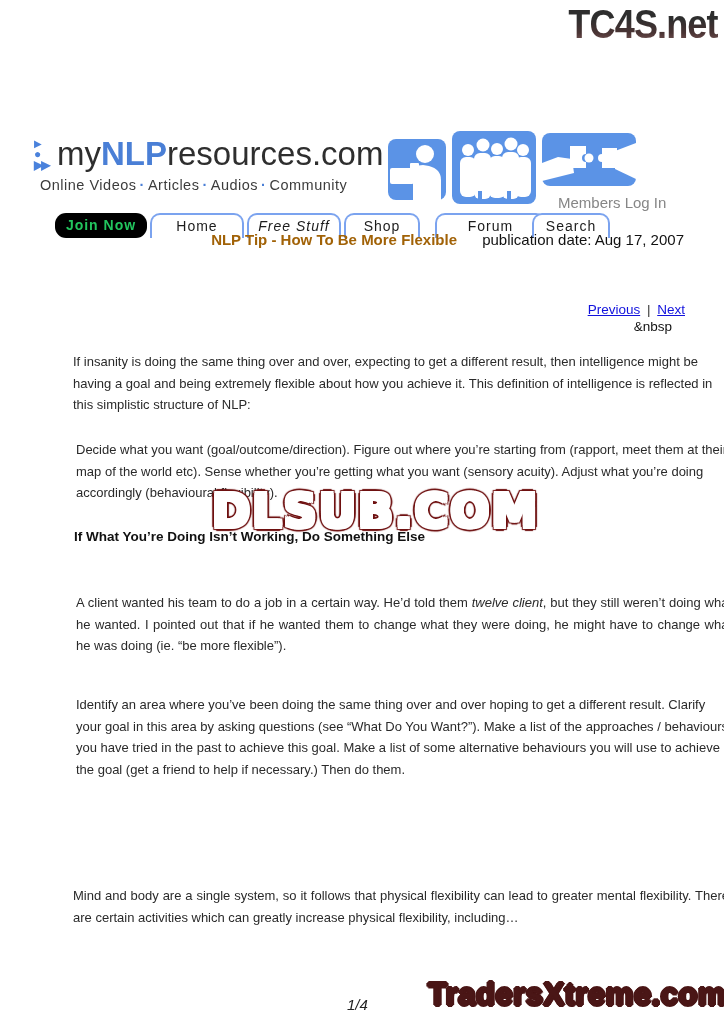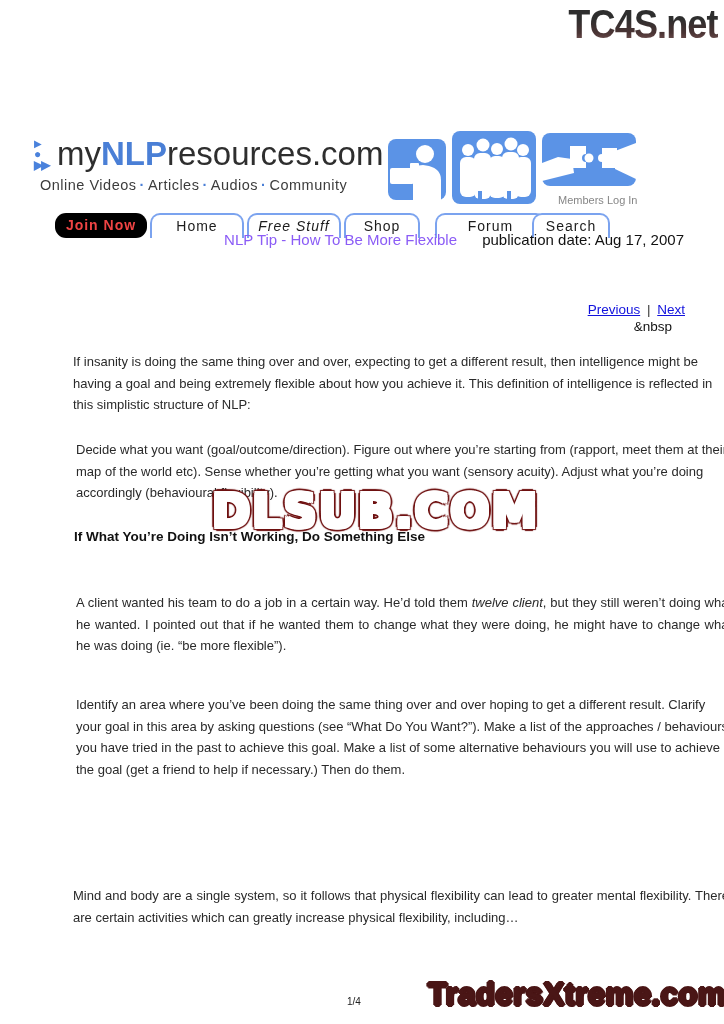--- a/index.html
+++ b/index.html
@@ -50,60 +50,60 @@
   .logo-icon .g3 { font-size:12px; font-weight:bold; letter-spacing:-2px; }
   .logo-text { font-size:33px; color:#2e2e2e; letter-spacing:0; white-space:nowrap; }
   .logo-text .nlp { color:#4a7fd6; font-weight:bold; }
   .tagline { margin-top:4px; margin-left:6px; font-size:14.5px; color:#3c3c3c;
              letter-spacing:0.5px; white-space:nowrap; }
   .tagline .dot { color:#4a7fd6; margin:0 3px; font-weight:bold; }
 
   
   .promo { position:absolute; background:#5b93e6; border-radius:8px; }
   .promo svg { display:block; width:100%; height:100%; }
-  .members { position:absolute; left:558px; top:194px; font-size:11px; color:#868686; }
+  .members { position:absolute; left:558px; top:194px; font-size:15px; color:#868686; }
 
   
   .tab { position:absolute; top:213px; height:25px; box-sizing:border-box;
          text-align:center; font-size:14px; line-height:22px; letter-spacing:1px;
          color:#1c1c1c; cursor:pointer; }
-  .tab-join { left:55px; width:92px; background:#000; color:#ef4444; font-weight:bold;
+  .tab-join { left:55px; width:92px; background:#000; color:#22c55e; font-weight:bold;
               border-radius:11px; line-height:25px; }
   .tab-white { background:#fff; border:2px solid #7ba3ef; border-bottom:none;
                border-radius:10px 10px 0 0; }
   .tab-home   { left:150px; width:94px; }
   .tab-free   { left:247px; width:94px;font-style:italic; }
   .tab-shop   { left:344px; width:76px; }
   .tab-forum  { left:435px; width:111px; }
   .tab-search { left:532px; width:78px; }
 
   
   .title-line { position:absolute; top:231px; right:40px; font-size:15px; white-space:nowrap; }
-  .title-line .t { font-weight:normal; color:#8b5cf6; }
+  .title-line .t { font-weight:bold; color:#a16207; }
   .title-line .d { margin-left:21px; color:#111; }
   .pager { position:absolute; top:302px; right:39px; font-size:13.5px; white-space:nowrap; }
   .pager a { color:#1212dd; text-decoration:underline; cursor:pointer; }
   .pager .sep { color:#333; margin:0 3px; }
   .nbsp { position:absolute; top:319px; right:52px; font-size:13.5px; color:#111; }
 
   
   .para { position:absolute; left:35px; width:656px; font-size:13px;
           line-height:21.5px; color:#2a2a2a;margin-left:38px; }
   .p1 { top:351px; }
   .p2 { top:439px; padding-left:3px; }
   .h1 { top:526px; left:36px; font-weight:bold; font-size:13.5px; color:#111; }
   .p3 { top:592px; text-align:justify; padding-left:3px; }
   .p4 { top:694px; padding-left:3px; }
   .h2 { top:818px; left:39px; font-weight:bold; font-size:13.5px; color:#111; }
   .p5 { top:885px; text-align:justify; }
   .italic { font-style:italic; }
 
   
-  .pagenum { position:absolute; left:347px; top:996px; font-size:10px;
-             color:#222; }
+  .pagenum { position:absolute; left:347px; top:996px; font-size:15px;
+             font-style:italic; color:#222; }
 </style>
 </head>
 <body>
 
 <div class="page">
 
   <div class="wm-top">TC4S.net</div>
 
   <div class="logo-block">
     <div class="logo-row">

